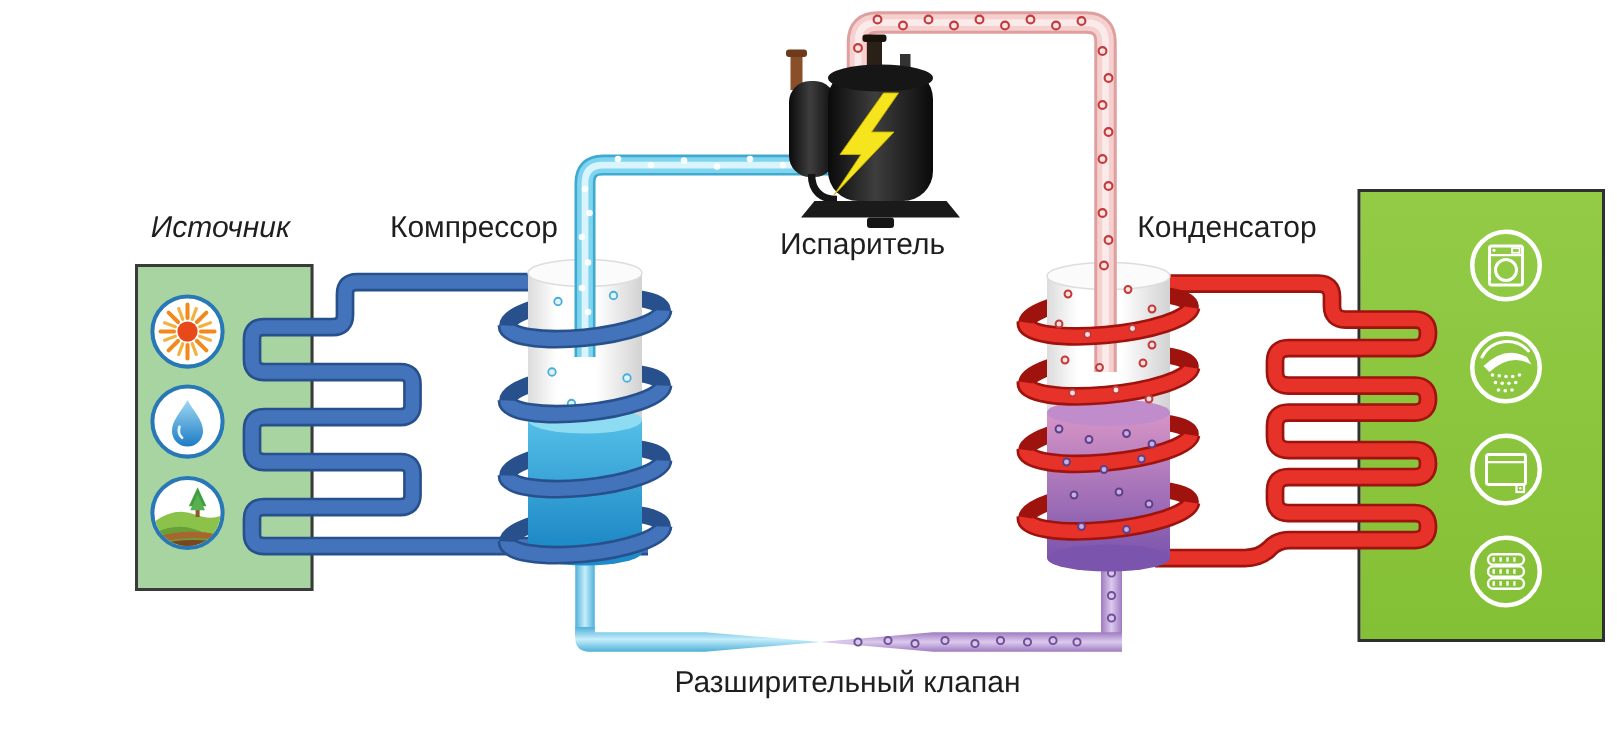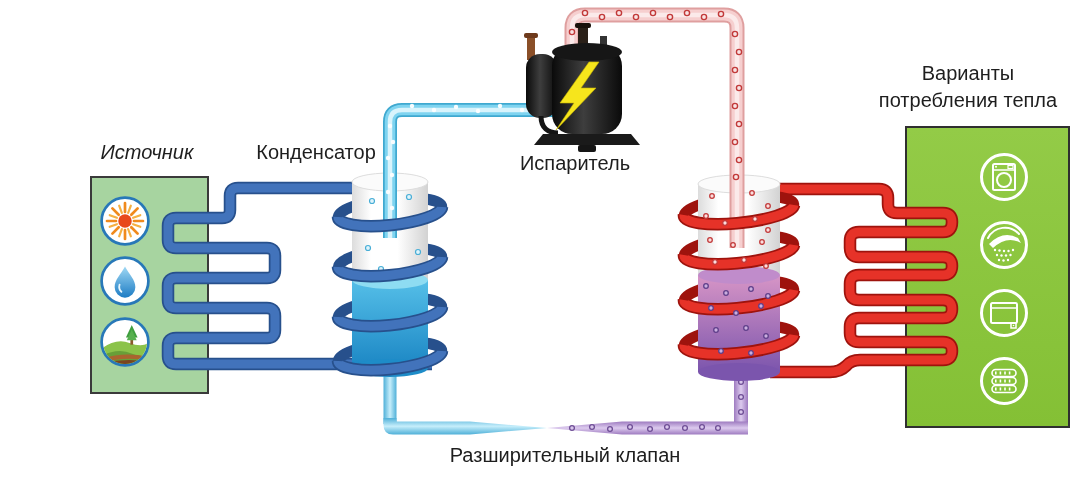--- a/index.html
+++ b/index.html
@@ -365,21 +365,18 @@
       <rect x="600" y="36" width="7" height="14" fill="#333333"></rect>
       <rect x="552" y="46" width="70" height="88" rx="20" fill="url(#blackV)"></rect>
       <ellipse cx="587" cy="52" rx="35" ry="9" fill="#161616"></ellipse>
       <path d="M 543 134 L 631 134 L 640 145 L 534 145 Z" fill="#1a1a1a"></path>
       <rect x="578" y="145" width="18" height="7" rx="2" fill="#151515"></rect>
       <path d="M 589 62 L 560 103 L 574 103 L 556 130 L 596 88 L 581 88 L 599 62 Z" fill="#f6e51c" stroke="#c8b400" stroke-width="0.6"></path>
     </g>
   </svg>
 
   <div class="lbl" style="left:47px;top:140px;width:200px;font-style:italic;">Источник</div>
-  <div class="lbl" style="left:216px;top:140px;width:200px;">Конденсатор</div>
+  <div class="lbl" style="left:216px;top:140px;width:200px;">Компрессор</div>
   <div class="lbl" style="left:465px;top:151px;width:220px;">Испаритель</div>
-  <div class="lbl two" style="left:858px;top:60px;width:220px;">
-    <span>Варианты</span><br>
-    <span>потребления тепла</span>
-  </div>
+  <div class="lbl" style="left:718px;top:140px;width:200px;">Конденсатор</div>
   <div class="lbl" style="left:415px;top:443px;width:300px;text-align:center;">Разширительный клапан</div>
 
 </div>
 
 </body></html>

